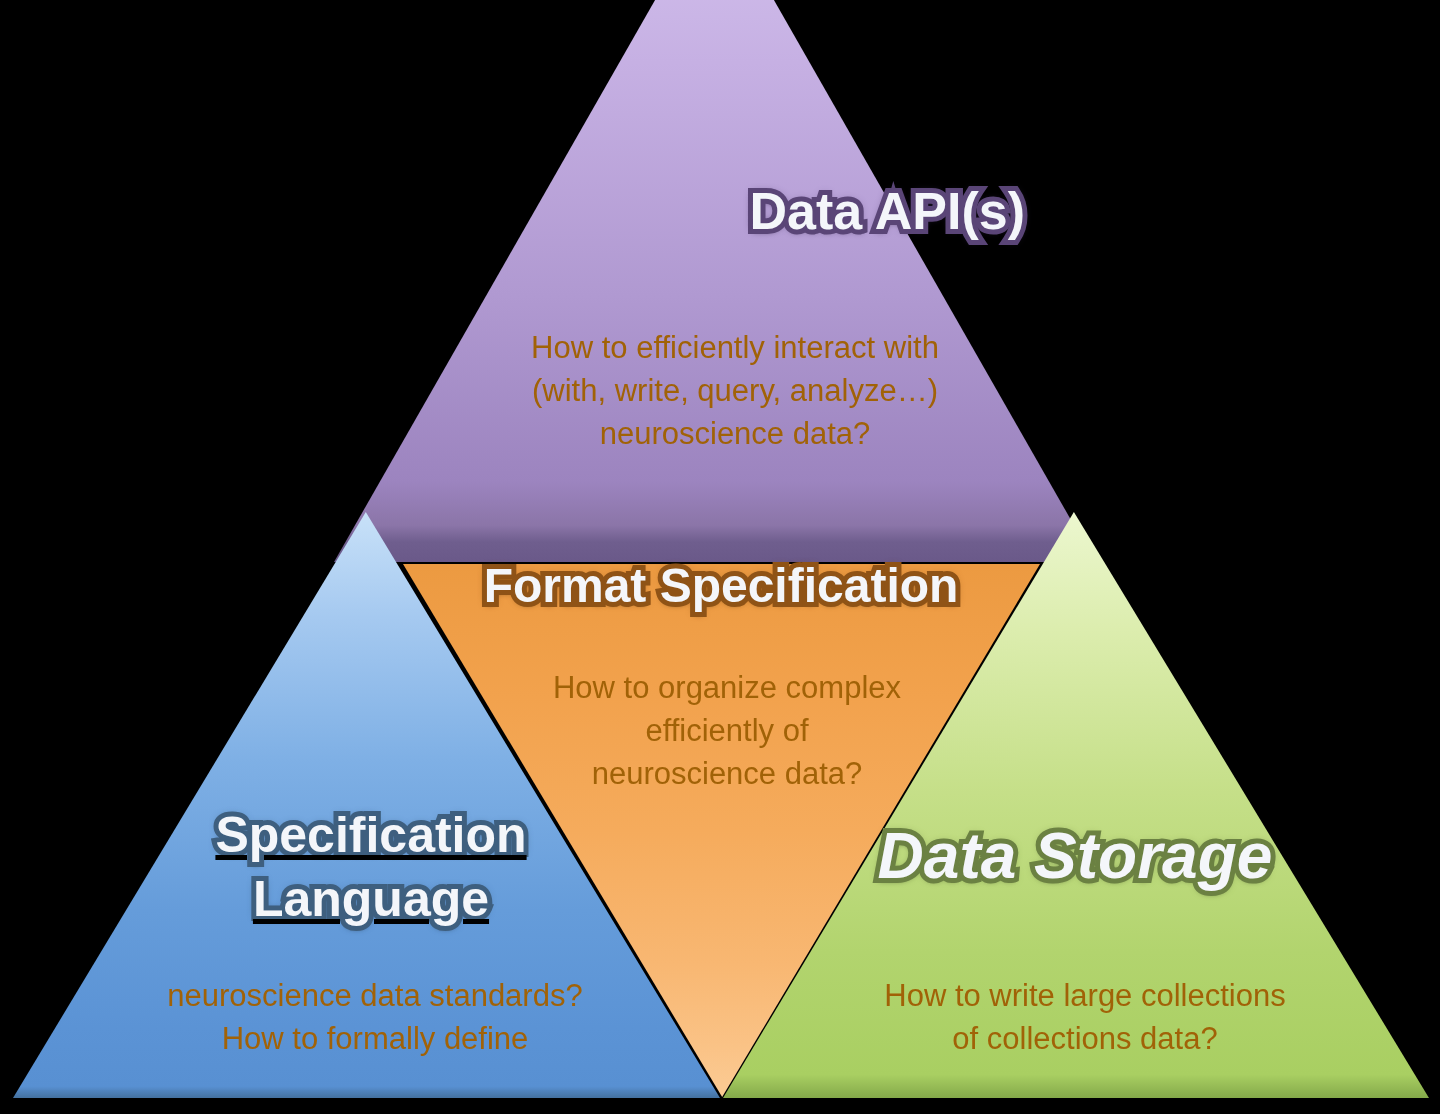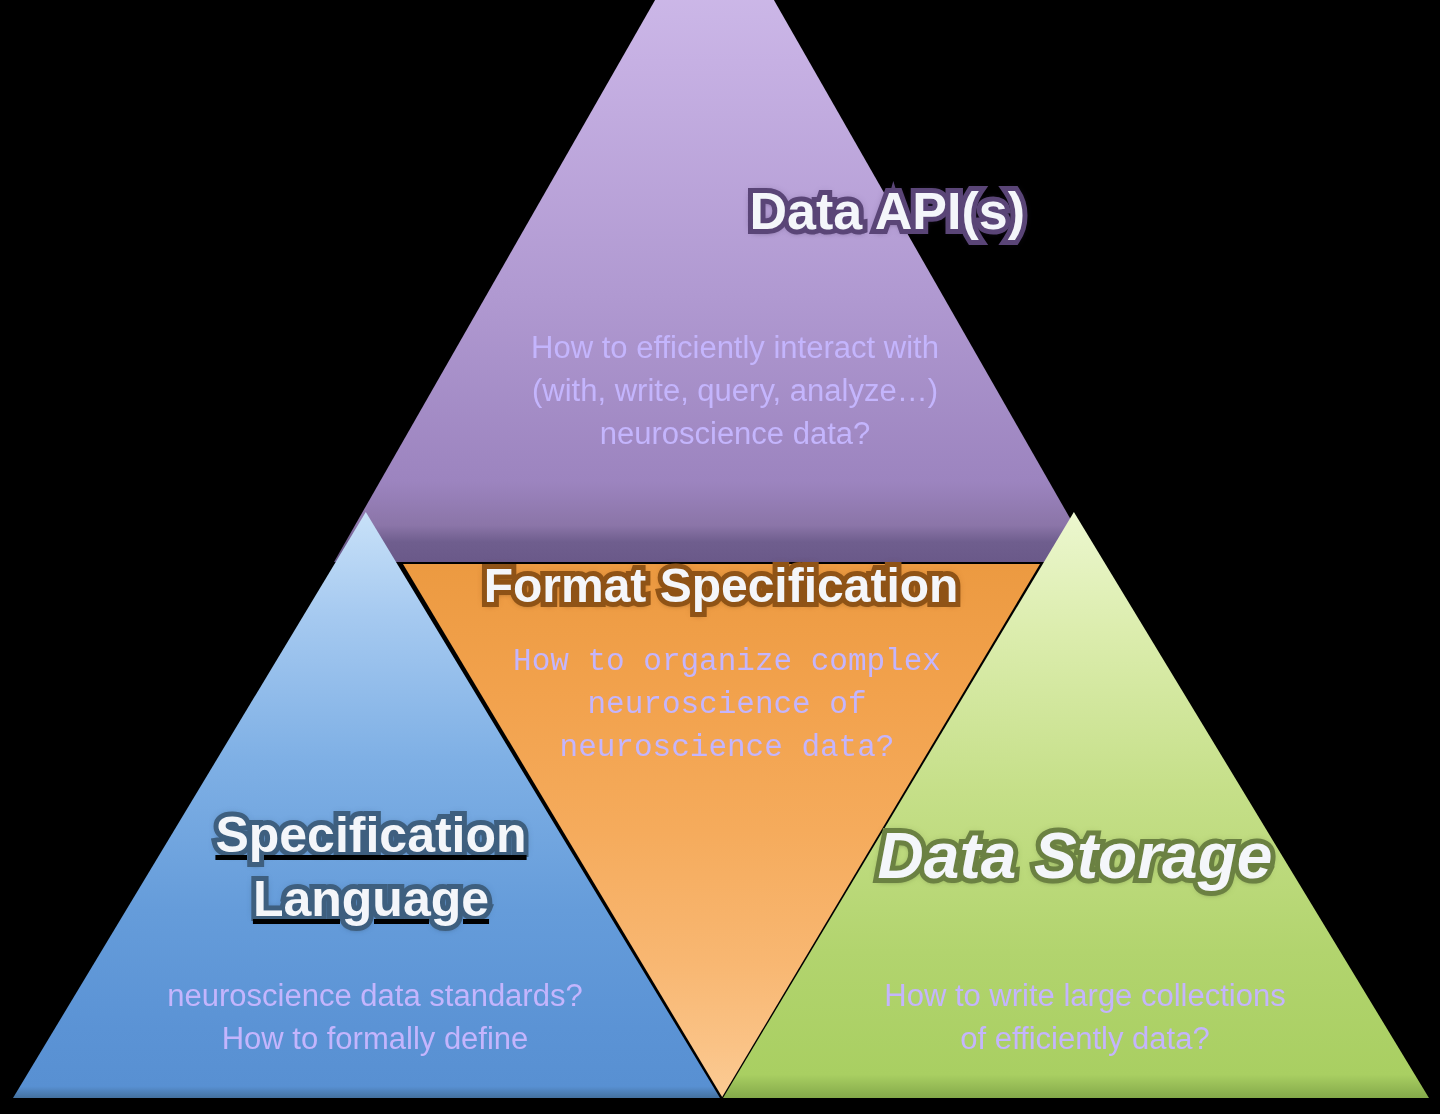--- a/index.html
+++ b/index.html
@@ -67,24 +67,24 @@
   .title-orange .stroke { color: #8f5316; text-shadow: 0 0 9px #7a430e, 0 3px 5px rgba(0,0,0,0.35); }
 
   .title-blue { left: 71px; width: 600px; top: 803px; font-size: 50px; line-height: 64px; text-decoration: underline; }
   .title-blue .stroke { color: #3e5f7f; text-shadow: 0 0 9px #2f4d6b, 0 3px 5px rgba(0,0,0,0.35); }
 
   .title-green { left: 775px; width: 600px; top: 826px; font-size: 64px; line-height: 60px; font-style: italic; }
   .title-green .stroke { color: #6b8142; text-shadow: 0 0 9px #566c33, 0 3px 5px rgba(0,0,0,0.35); }
 
   .qbody {
     position: absolute; text-align: center; z-index: 10;
-    font-size: 31px; line-height: 43px; color: #c4b5fd; font-weight: 400;
+    font-size: 31px; line-height: 43px; color: #a16207; font-weight: 400;
   }
   .qbody-purple { left: 435px; width: 600px; top: 326px; }
-  .qbody-orange { left: 427px; width: 600px; top: 640px; font-family: Liberation Mono, monospace; }
+  .qbody-orange { left: 427px; width: 600px; top: 666px; }
   .qbody-blue   { left: 75px;  width: 600px; top: 974px; }
   .qbody-green  { left: 775px; width: 620px; top: 974px; }
 </style>
 </head>
 <body>
 
 <div class="stage">
 
   <div class="tri tri-purple"></div>
   <div class="tri tri-blue"></div>
@@ -104,21 +104,21 @@
   </div>
 
   <div class="title title-orange">
     <span class="t-line">
       <span class="stroke">Format Specification</span>
       <span class="fill">Format Specification</span>
     </span>
   </div>
   <div class="qbody qbody-orange">
     <div class="b-line">How to organize complex</div>
-    <div class="b-line">neuroscience of</div>
+    <div class="b-line">efficiently of</div>
     <div class="b-line">neuroscience data?</div>
   </div>
 
   <div class="title title-blue">
     <span class="t-line">
       <span class="stroke">Specification</span>
       <span class="fill">Specification</span>
     </span>
     <span class="t-line">
       <span class="stroke">Language</span>
@@ -131,16 +131,16 @@
   </div>
 
   <div class="title title-green">
     <span class="t-line">
       <span class="stroke">Data Storage</span>
       <span class="fill">Data Storage</span>
     </span>
   </div>
   <div class="qbody qbody-green">
     <div class="b-line">How to write large collections</div>
-    <div class="b-line">of efficiently data?</div>
+    <div class="b-line">of collections data?</div>
   </div>
 
 </div>
 
 </body></html>

